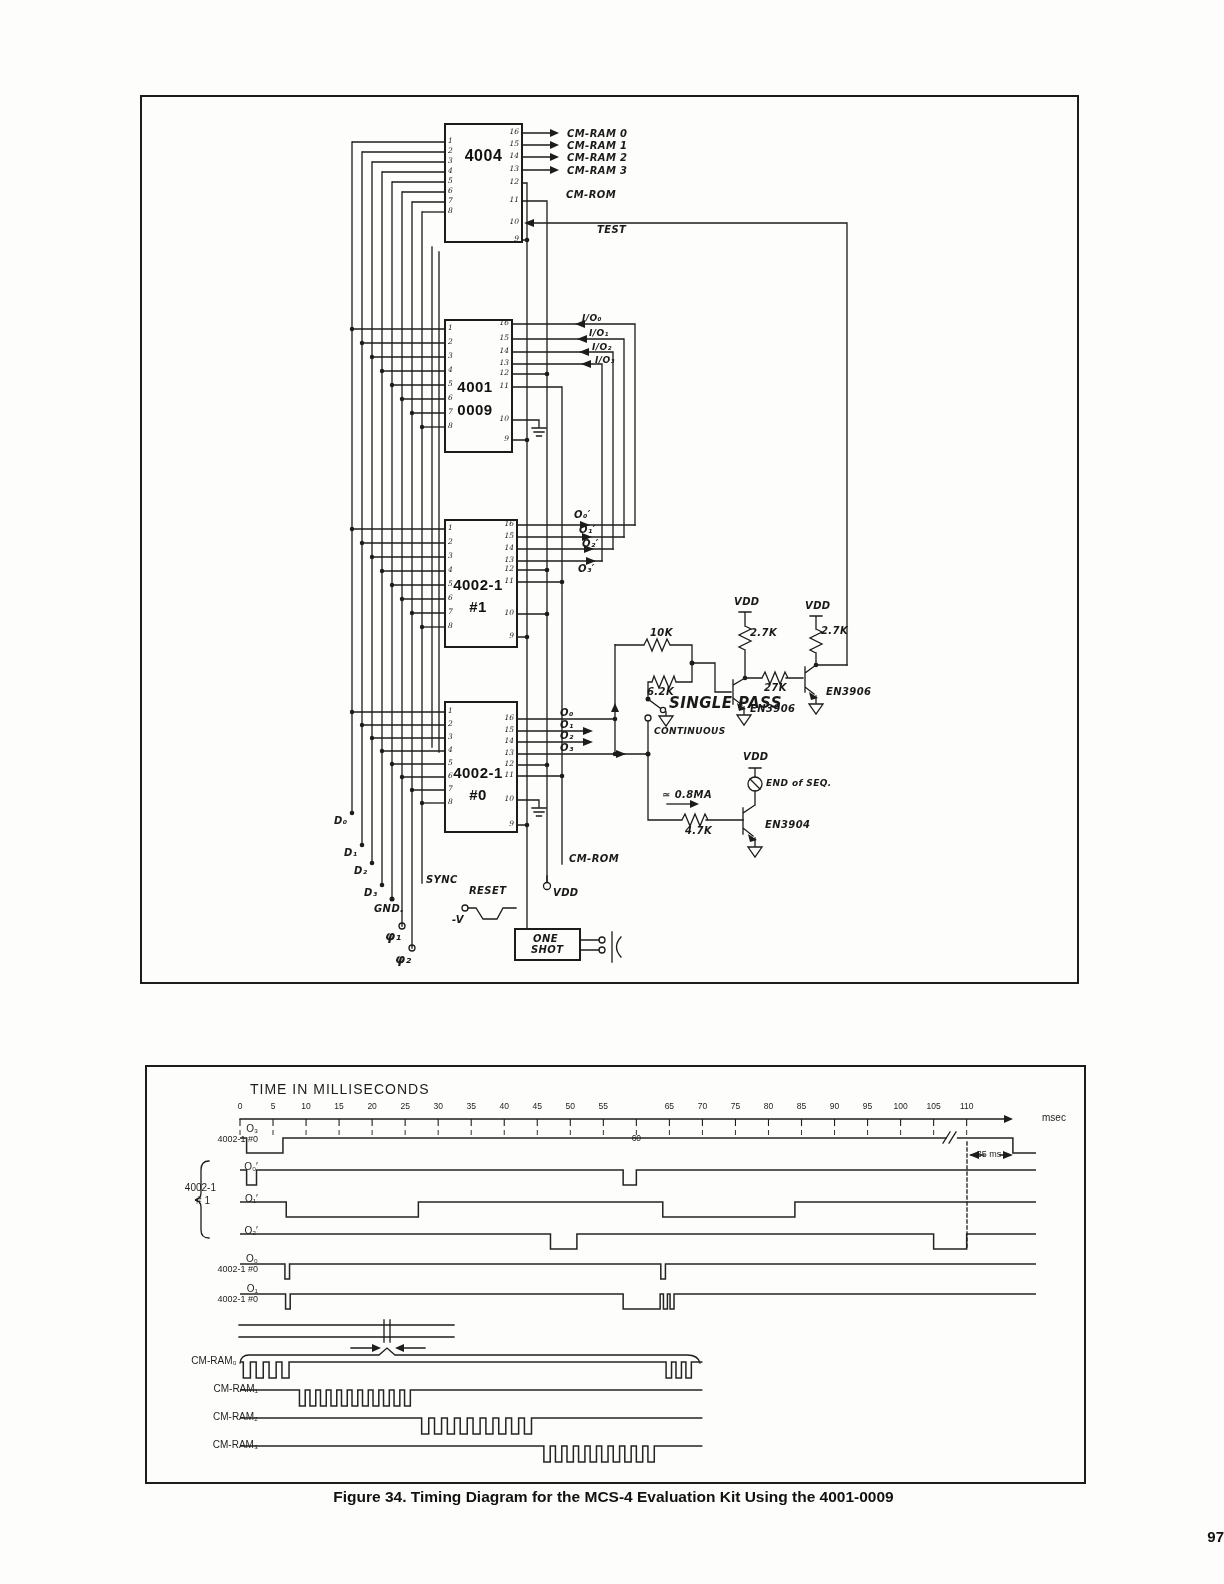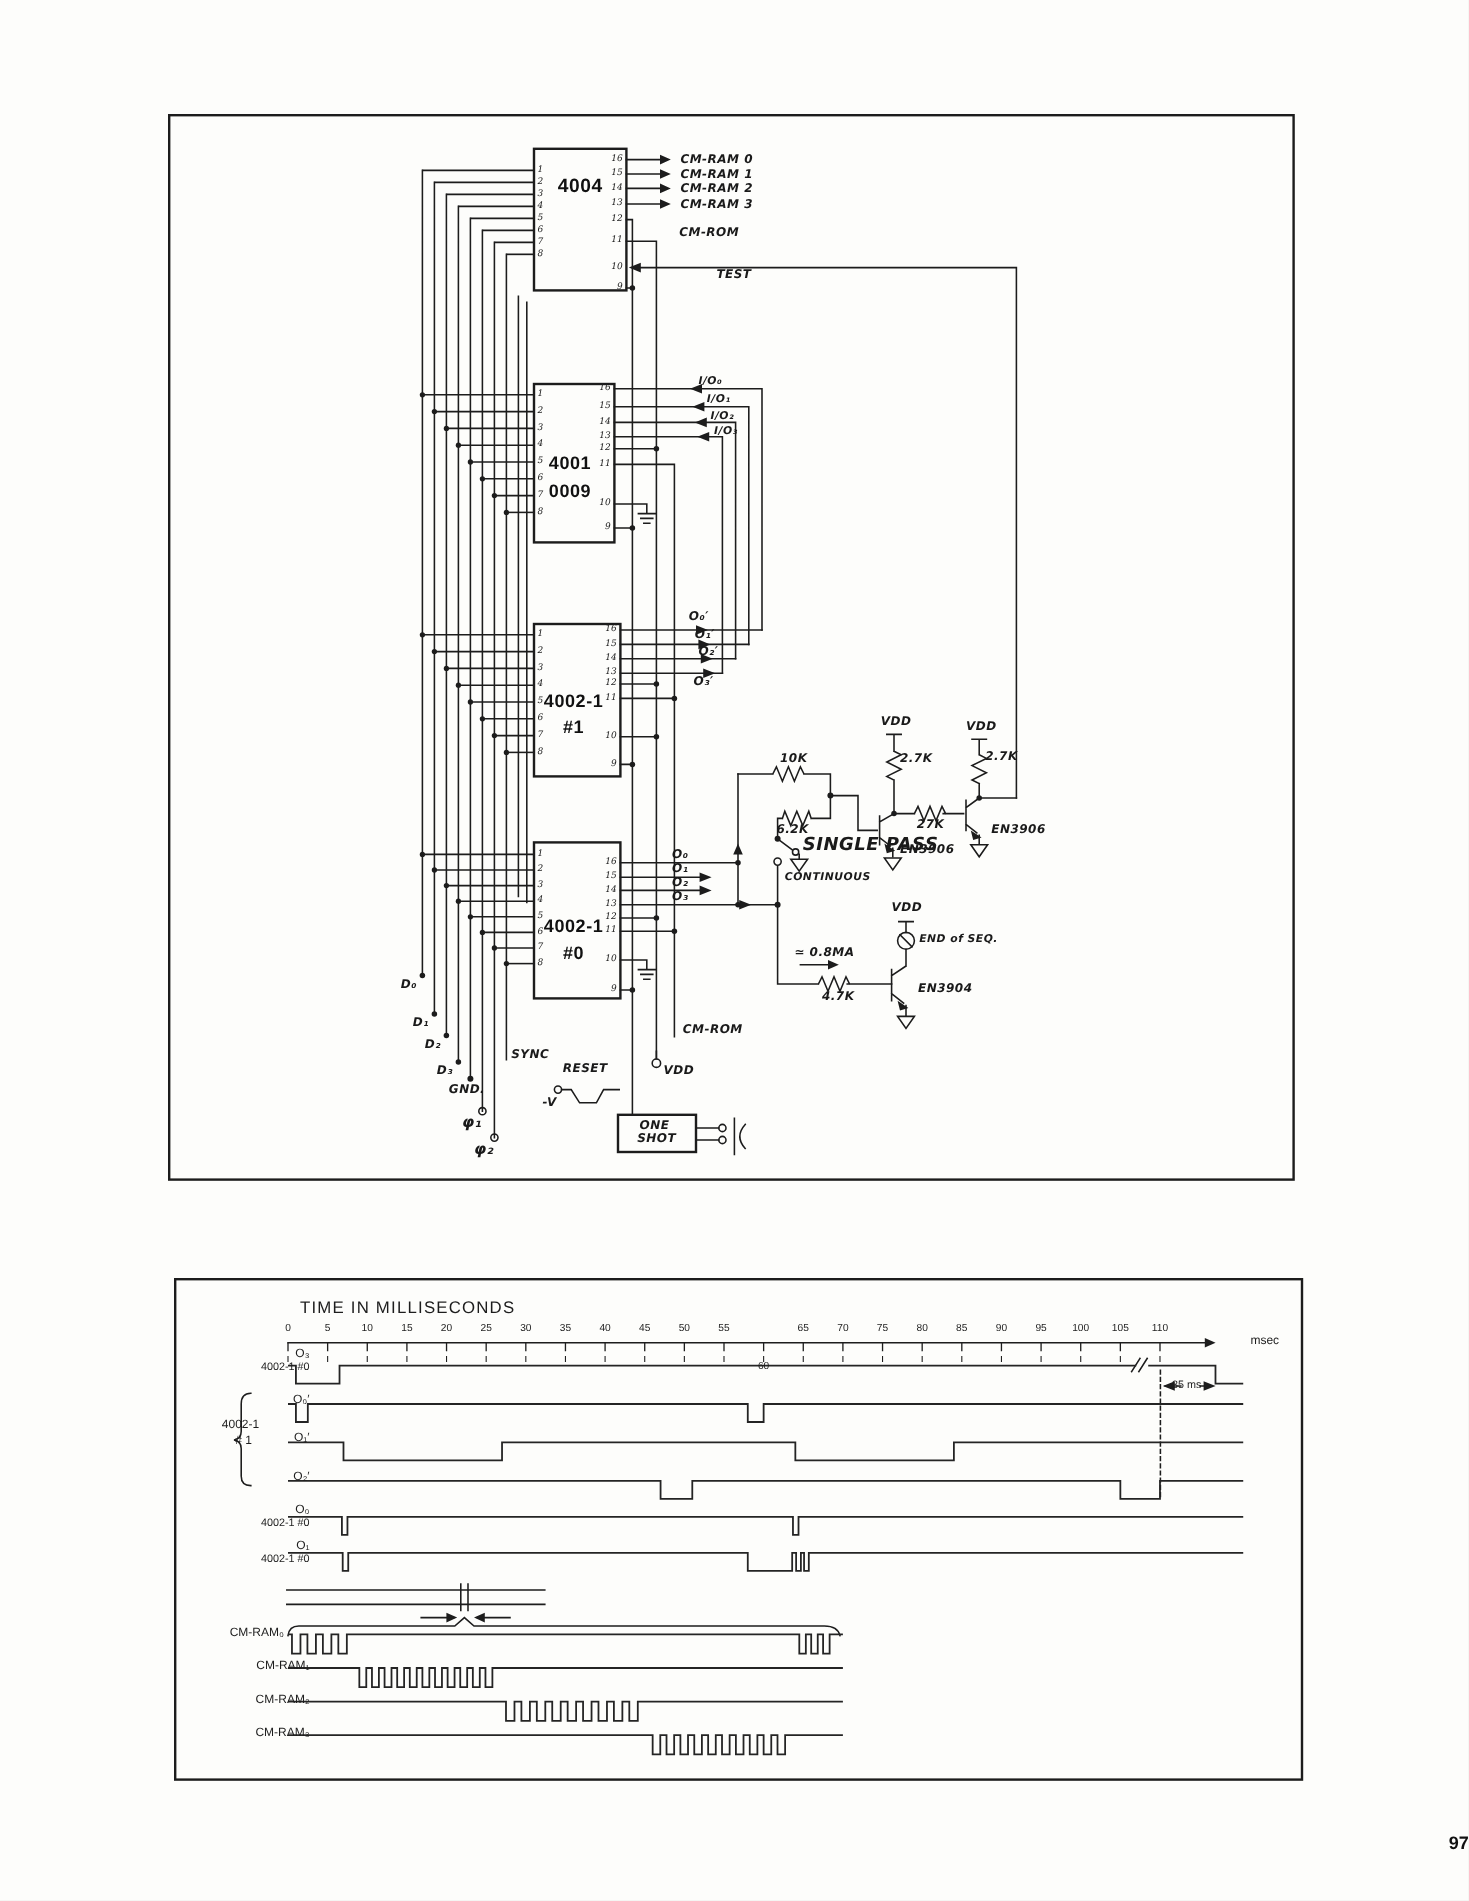--- a/index.html
+++ b/index.html
@@ -415,15 +415,16 @@
       <div class="tlabel right" style="left: 0px; top: 158px; width: 88px;">O₂′</div>
       <div class="tlabel right" style="left: 0px; top: 186px; width: 88px;">O₀</div>
       <div class="tlabel sub right" style="left: 0px; top: 197px; width: 88px;">4002-1 #0</div>
       <div class="tlabel right" style="left: 0px; top: 216px; width: 88px;">O₁</div>
       <div class="tlabel sub right" style="left: 0px; top: 227px; width: 88px;">4002-1 #0</div>
       <div class="tlabel right" style="left: 0px; top: 288px; width: 88px; text-align: center;">CM-RAM₀</div>
       <div class="tlabel right" style="left: 0px; top: 316px; width: 88px;">CM-RAM₁</div>
       <div class="tlabel right" style="left: 0px; top: 344px; width: 88px;">CM-RAM₂</div>
       <div class="tlabel right" style="left: 0px; top: 372px; width: 88px;">CM-RAM₃</div>
     </div>
+  <div class="caption" id="cap34">Figure 34.  Timing Diagram for the MCS-4 Evaluation Kit Using the 4001-0009</div>
 
   <div id="pageno">97</div>
 </div>
 
 </body></html>

